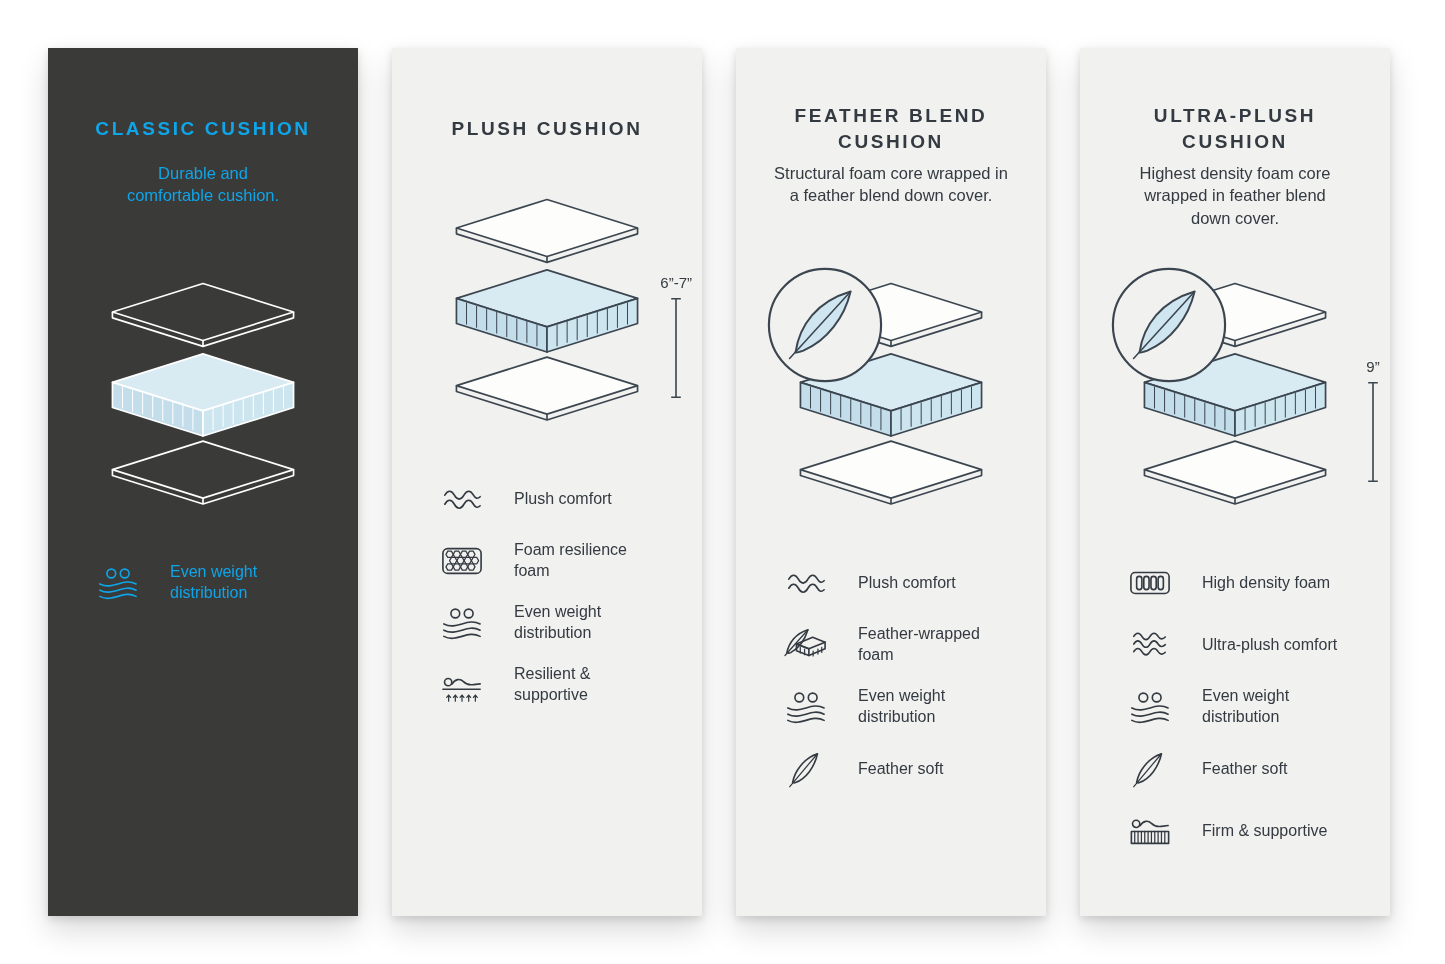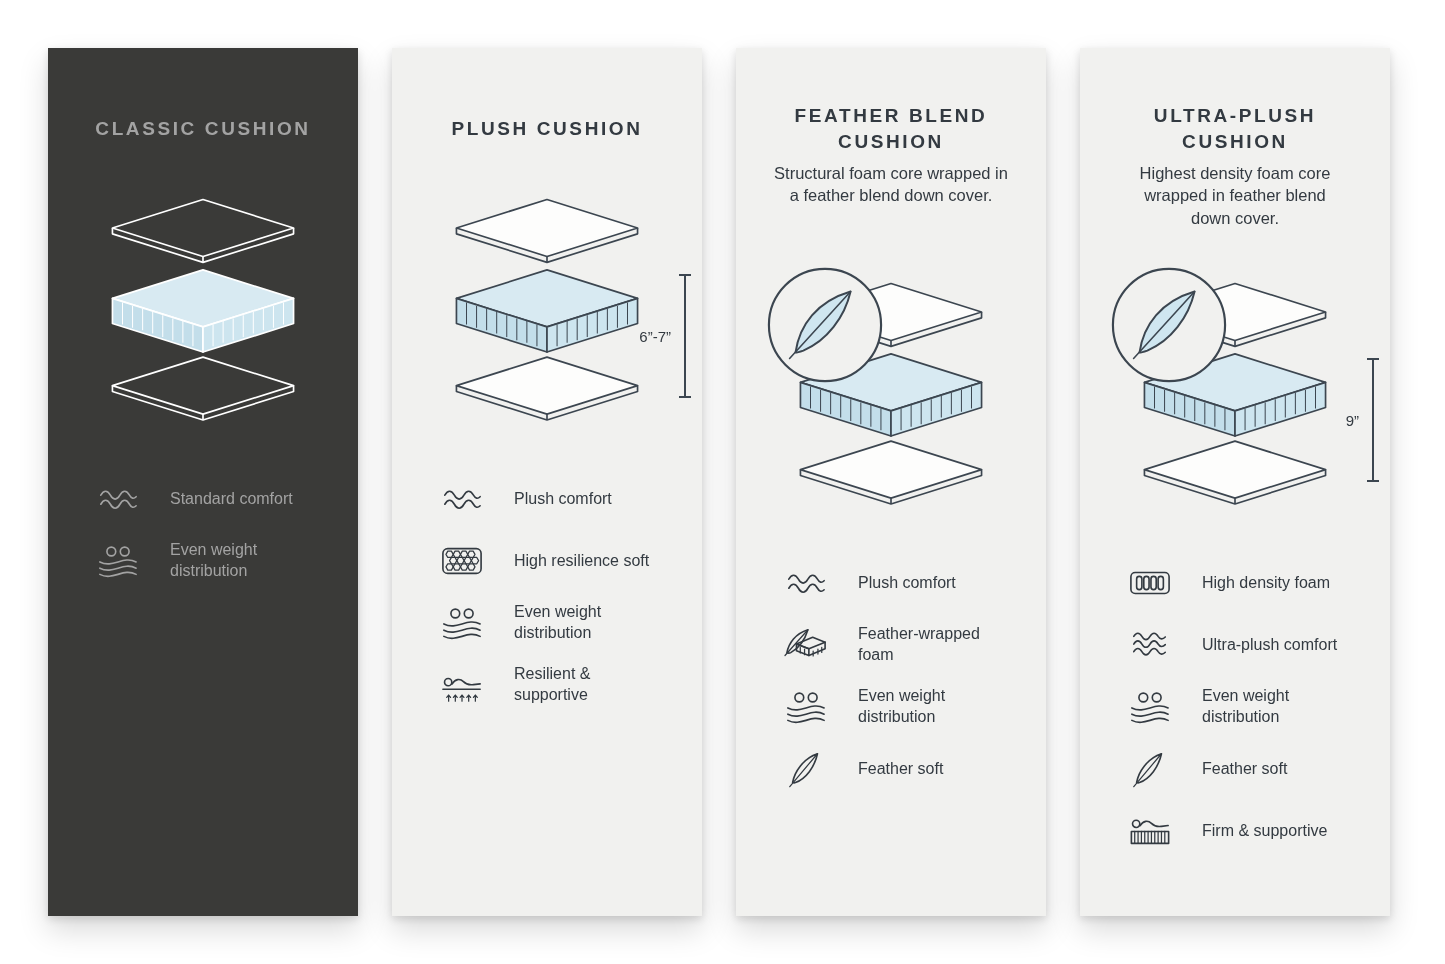--- a/index.html
+++ b/index.html
@@ -10,21 +10,21 @@
   .board { display:flex; gap:34px; padding:48px 0 0 48px; }
 
   .panel {
     width:310px; height:868px; box-sizing:border-box;
     padding:52px 22px 0;
     background:var(--bg);
     box-shadow:0 3px 8px rgba(0,0,0,.12), 0 14px 28px rgba(0,0,0,.15);
     --line:#3c4650; --cover-fill:#fdfdfc; --bg:#f1f1ef;
     color:#333a41;
   }
-  .panel.dark { --line:#ffffff; --cover-fill:#3a3a38; --bg:#3a3a38; color:#a3a3a3; }
+  .panel.dark { --line:#ffffff; --cover-fill:#3a3a38; --bg:#3a3a38; color:#0ea5e9; }
 
   .panel-title {
     margin:0; min-height:58px;
     display:flex; align-items:center; justify-content:center;
     text-align:center; font-size:19px; font-weight:700;
     letter-spacing:2.6px; line-height:1.35;
   }
   .panel-desc {
     margin:4px auto 0; height:80px; text-align:center;
     font-size:16.5px; line-height:1.36;
@@ -41,21 +41,21 @@
   .cushion .foam-top { fill:#d8eaf2; }
   .cushion .foam-left { fill:#c3deea; }
   .cushion .foam-right { fill:#cde5ef; }
   .cushion .hatch { stroke-width:1.2; }
 
   .badge { position:absolute; left:6px; top:22px; }
   .badge .badge-circle { fill:var(--bg); stroke:var(--line); stroke-width:2.2; }
   .badge .badge-feather { fill:#cfe6f0; stroke:var(--line); stroke-width:2; stroke-linejoin:round; }
   .badge .badge-rib { fill:none; stroke:var(--line); stroke-width:1.6; stroke-linecap:round; }
 
-  .dim { position:absolute; right:-12px; top:116px; height:124px; display:flex; align-items:center; gap:7px; }
+  .dim { position:absolute; right:-12px; top:116px; height:124px; display:flex; align-items:center; gap:7px;flex-direction:column; }
   .dim-line path { stroke:var(--line); stroke-width:2; fill:none; }
   .dim-label { font-size:15px; white-space:nowrap; }
 
   .features { list-style:none; margin:8px 0 0; padding:0 0 0 22px; }
   .feature { display:flex; align-items:center; gap:26px; min-height:46px; margin-bottom:16px; }
   .f-icon { width:52px; flex:none; display:flex; justify-content:center; }
   .f-ico { width:46px; height:42px; overflow:visible; }
   .f-label { font-size:16px; line-height:1.3; max-width:142px; }
 
   #icon-defs { position:absolute; width:0; height:0; overflow:hidden; }
@@ -154,20 +154,21 @@
     <path d="M13.5,16.5 C17,11 22,10.5 25.5,14 C28,16.5 32,17.7 36,17.1 L43,16.3"></path>
     <rect x="4.5" y="22.5" width="39" height="12.5"></rect>
     <path class="thin" d="M8,22.5 V35 M11.5,22.5 V35 M15,22.5 V35 M18.5,22.5 V35 M22,22.5 V35 M25.5,22.5 V35 M29,22.5 V35 M32.5,22.5 V35 M36,22.5 V35 M39.5,22.5 V35"></path>
   </symbol>
 </svg>
 
 <main class="board">
 
   <section class="panel dark">
     <h2 class="panel-title">CLASSIC CUSHION</h2>
+    <p class="panel-desc">Durable and comfortable cushion.</p>
 
     <div class="illustration">
       <svg class="cushion" viewBox="0 0 260 280" width="218" height="235">
         <g>
           <path class="face-top" d="M130,4 L238,38 L130,72 L22,38 Z"></path>
           <path d="M22,38 L22,45 L130,79 L238,45 L238,38"></path>
           <path d="M130,72 L130,79"></path>
         </g>
         <g>
           <path class="foam-top" d="M130,88 L238,122 L130,156 L22,122 Z"></path>
@@ -177,28 +178,20 @@
         </g>
         <g>
           <path class="face-top" d="M130,192 L238,226 L130,260 L22,226 Z"></path>
           <path d="M22,226 L22,233 L130,267 L238,233 L238,226"></path>
           <path d="M130,260 L130,267"></path>
         </g>
       </svg>
     </div>
 
     <ul class="features">
-      <li class="feature">
-        <span class="f-icon">
-            <svg class="f-ico">
-              <use href="#i-wave"></use>
-            </svg>
-          </span>
-        <span class="f-label">Standard comfort</span>
-      </li>
       <li class="feature">
         <span class="f-icon">
             <svg class="f-ico">
               <use href="#i-even-weight"></use>
             </svg>
           </span>
         <span class="f-label">Even weight distribution</span>
       </li>
     </ul>
   </section>
@@ -241,21 +234,21 @@
             </svg>
           </span>
         <span class="f-label">Plush comfort</span>
       </li>
       <li class="feature">
         <span class="f-icon">
             <svg class="f-ico">
               <use href="#i-honeycomb"></use>
             </svg>
           </span>
-        <span class="f-label">High resilience soft</span>
+        <span class="f-label">Foam resilience foam</span>
       </li>
       <li class="feature">
         <span class="f-icon">
             <svg class="f-ico">
               <use href="#i-even-weight"></use>
             </svg>
           </span>
         <span class="f-label">Even weight distribution</span>
       </li>
       <li class="feature">

